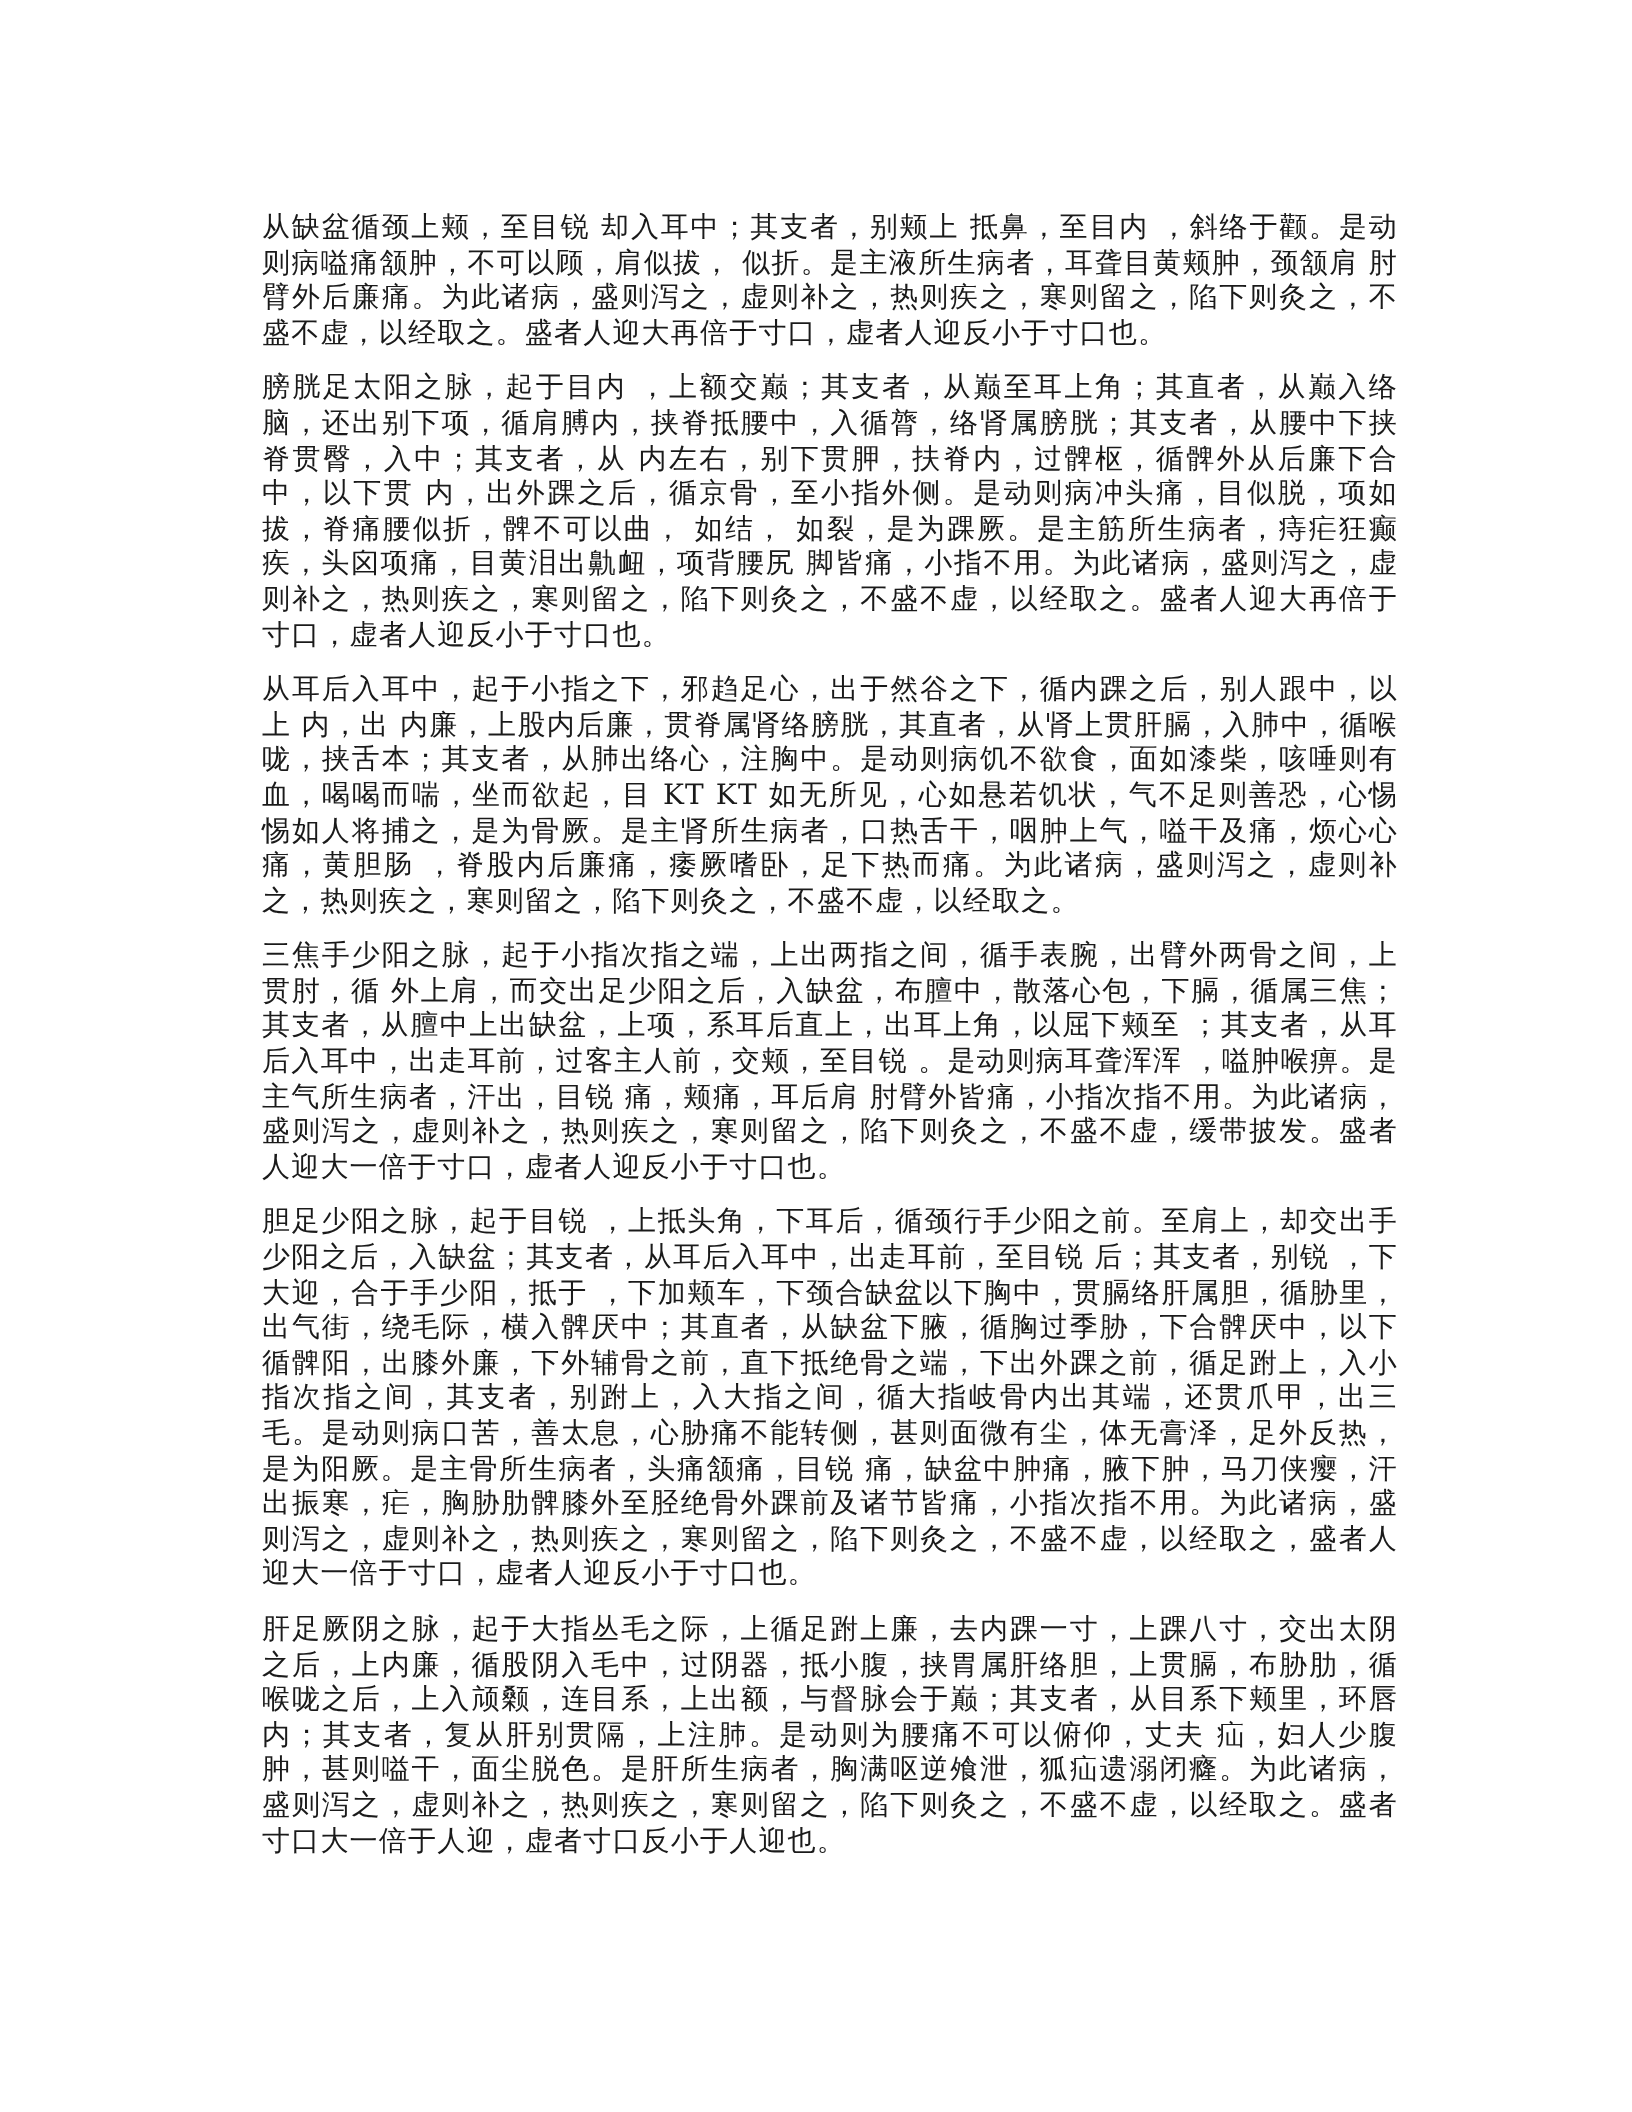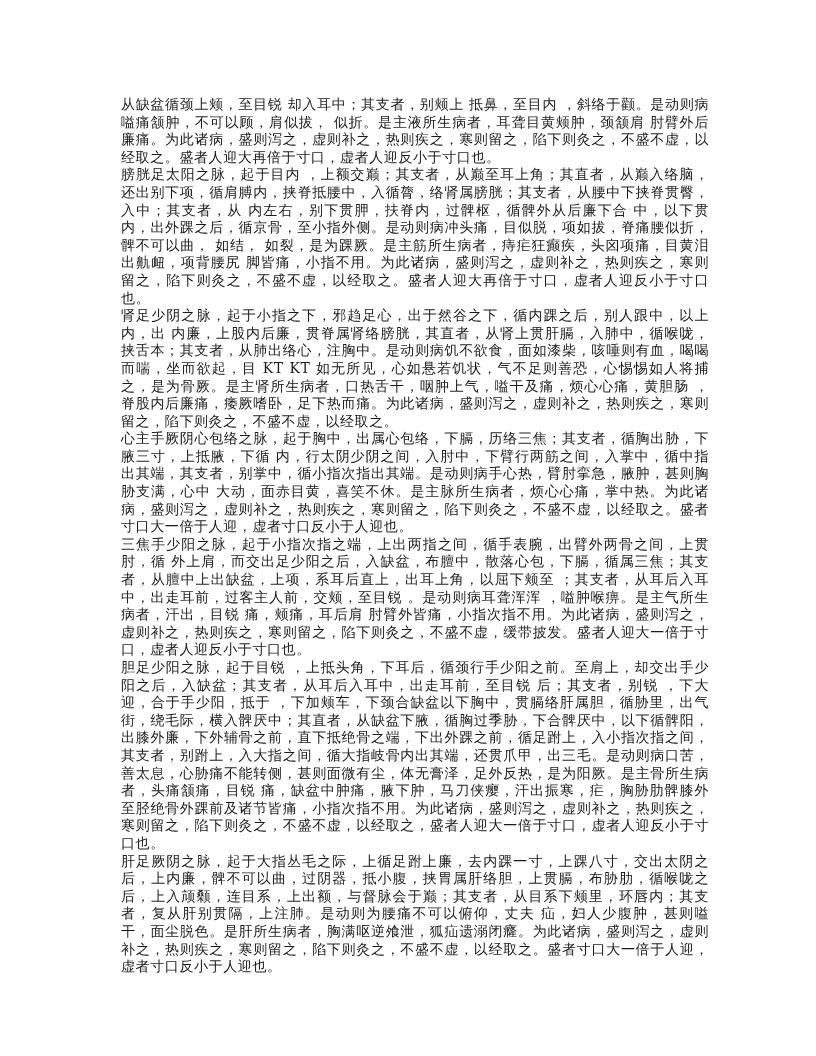--- a/index.html
+++ b/index.html
@@ -3,26 +3,25 @@
 <meta charset="utf-8">
 <style>
   html, body { margin:0; padding:0; background:#ffffff; }
   body { width:816px; height:1056px; position:relative; overflow:hidden; }
   .page {
     position:absolute; left:121px; top:96px; width:588px;
     font-family: "DejaVu Serif", "Liberation Serif", serif;
     font-size:14px; line-height:17.6px; color:#1a1a1a;
     letter-spacing:0.6px;
   }
-  .para { margin:0; padding:0; text-align:justify; word-break:break-all; }
+  .para { margin:10px; padding:0; text-align:justify; word-break:break-all; }
 </style>
 </head>
 <body>
 
 <div class="page">
   <p class="para">从缺盆循颈上颊，至目锐 却入耳中；其支者，别颊上 抵鼻，至目内 ，斜络于颧。是动则病嗌痛颔肿，不可以顾，肩似拔， 似折。是主液所生病者，耳聋目黄颊肿，颈颔肩 肘臂外后廉痛。为此诸病，盛则泻之，虚则补之，热则疾之，寒则留之，陷下则灸之，不盛不虚，以经取之。盛者人迎大再倍于寸口，虚者人迎反小于寸口也。</p>
   <p class="para">膀胱足太阳之脉，起于目内 ，上额交巅；其支者，从巅至耳上角；其直者，从巅入络脑，还出别下项，循肩膊内，挟脊抵腰中，入循膂，络肾属膀胱；其支者，从腰中下挟脊贯臀，入中；其支者，从 内左右，别下贯胛，扶脊内，过髀枢，循髀外从后廉下合 中，以下贯 内，出外踝之后，循京骨，至小指外侧。是动则病冲头痛，目似脱，项如拔，脊痛腰似折，髀不可以曲， 如结， 如裂，是为踝厥。是主筋所生病者，痔疟狂癫疾，头囟项痛，目黄泪出鼽衄，项背腰尻 脚皆痛，小指不用。为此诸病，盛则泻之，虚则补之，热则疾之，寒则留之，陷下则灸之，不盛不虚，以经取之。盛者人迎大再倍于寸口，虚者人迎反小于寸口也。</p>
-  <p class="para">肾足少阴之脉，起于小指之下，邪趋足心，出于然谷之下，循内踝之后，别人跟中，以上 内，出 内廉，上股内后廉，贯脊属肾络膀胱，其直者，从肾上贯肝膈，入肺中，循喉咙，挟舌本；其支者，从肺出络心，注胸中。是动则病饥不欲食，面如漆柴，咳唾则有血，喝喝而喘，坐而欲起，目 KT KT 如无所见，心如悬若饥状，气不足则善恐，心惕惕如人将捕之，是为骨厥。是主肾所生病者，口热舌干，咽肿上气，嗌干及痛，烦心心痛，黄胆肠 ，脊股内后廉痛，痿厥嗜卧，足下热而痛。为此诸病，盛则泻之，虚则补之，热则疾之，寒则留之，陷下则灸之，不盛不虚，以经取之。</p>
-  <p class="para">心主手厥阴心包络之脉，起于胸中，出属心包络，下膈，历络三焦；其支者，循胸出胁，下腋三寸，上抵腋，下循 内，行太阴少阴之间，入肘中，下臂行两筋之间，入掌中，循中指出其端，其支者，别掌中，循小指次指出其端。是动则病手心热，臂肘挛急，腋肿，甚则胸胁支满，心中 大动，面赤目黄，喜笑不休。是主脉所生病者，烦心心痛，掌中热。为此诸病，盛则泻之，虚则补之，热则疾之，寒则留之，陷下则灸之，不盛不虚，以经取之。盛者寸口大一倍于人迎，虚者寸口反小于人迎也。</p>
+  <p class="para">从耳后入耳中，起于小指之下，邪趋足心，出于然谷之下，循内踝之后，别人跟中，以上 内，出 内廉，上股内后廉，贯脊属肾络膀胱，其直者，从肾上贯肝膈，入肺中，循喉咙，挟舌本；其支者，从肺出络心，注胸中。是动则病饥不欲食，面如漆柴，咳唾则有血，喝喝而喘，坐而欲起，目 KT KT 如无所见，心如悬若饥状，气不足则善恐，心惕惕如人将捕之，是为骨厥。是主肾所生病者，口热舌干，咽肿上气，嗌干及痛，烦心心痛，黄胆肠 ，脊股内后廉痛，痿厥嗜卧，足下热而痛。为此诸病，盛则泻之，虚则补之，热则疾之，寒则留之，陷下则灸之，不盛不虚，以经取之。</p>
   <p class="para">三焦手少阳之脉，起于小指次指之端，上出两指之间，循手表腕，出臂外两骨之间，上贯肘，循 外上肩，而交出足少阳之后，入缺盆，布膻中，散落心包，下膈，循属三焦；其支者，从膻中上出缺盆，上项，系耳后直上，出耳上角，以屈下颊至 ；其支者，从耳后入耳中，出走耳前，过客主人前，交颊，至目锐 。是动则病耳聋浑浑 ，嗌肿喉痹。是主气所生病者，汗出，目锐 痛，颊痛，耳后肩 肘臂外皆痛，小指次指不用。为此诸病，盛则泻之，虚则补之，热则疾之，寒则留之，陷下则灸之，不盛不虚，缓带披发。盛者人迎大一倍于寸口，虚者人迎反小于寸口也。</p>
   <p class="para">胆足少阳之脉，起于目锐 ，上抵头角，下耳后，循颈行手少阳之前。至肩上，却交出手少阳之后，入缺盆；其支者，从耳后入耳中，出走耳前，至目锐 后；其支者，别锐 ，下大迎，合于手少阳，抵于 ，下加颊车，下颈合缺盆以下胸中，贯膈络肝属胆，循胁里，出气街，绕毛际，横入髀厌中；其直者，从缺盆下腋，循胸过季胁，下合髀厌中，以下循髀阳，出膝外廉，下外辅骨之前，直下抵绝骨之端，下出外踝之前，循足跗上，入小指次指之间，其支者，别跗上，入大指之间，循大指岐骨内出其端，还贯爪甲，出三毛。是动则病口苦，善太息，心胁痛不能转侧，甚则面微有尘，体无膏泽，足外反热，是为阳厥。是主骨所生病者，头痛颔痛，目锐 痛，缺盆中肿痛，腋下肿，马刀侠瘿，汗出振寒，疟，胸胁肋髀膝外至胫绝骨外踝前及诸节皆痛，小指次指不用。为此诸病，盛则泻之，虚则补之，热则疾之，寒则留之，陷下则灸之，不盛不虚，以经取之，盛者人迎大一倍于寸口，虚者人迎反小于寸口也。</p>
-  <p class="para">肝足厥阴之脉，起于大指丛毛之际，上循足跗上廉，去内踝一寸，上踝八寸，交出太阴之后，上内廉，髀不可以曲，过阴器，抵小腹，挟胃属肝络胆，上贯膈，布胁肋，循喉咙之后，上入颃颡，连目系，上出额，与督脉会于巅；其支者，从目系下颊里，环唇内；其支者，复从肝别贯隔，上注肺。是动则为腰痛不可以俯仰，丈夫 疝，妇人少腹肿，甚则嗌干，面尘脱色。是肝所生病者，胸满呕逆飧泄，狐疝遗溺闭癃。为此诸病，盛则泻之，虚则补之，热则疾之，寒则留之，陷下则灸之，不盛不虚，以经取之。盛者寸口大一倍于人迎，虚者寸口反小于人迎也。</p>
+  <p class="para">肝足厥阴之脉，起于大指丛毛之际，上循足跗上廉，去内踝一寸，上踝八寸，交出太阴之后，上内廉，循股阴入毛中，过阴器，抵小腹，挟胃属肝络胆，上贯膈，布胁肋，循喉咙之后，上入颃颡，连目系，上出额，与督脉会于巅；其支者，从目系下颊里，环唇内；其支者，复从肝别贯隔，上注肺。是动则为腰痛不可以俯仰，丈夫 疝，妇人少腹肿，甚则嗌干，面尘脱色。是肝所生病者，胸满呕逆飧泄，狐疝遗溺闭癃。为此诸病，盛则泻之，虚则补之，热则疾之，寒则留之，陷下则灸之，不盛不虚，以经取之。盛者寸口大一倍于人迎，虚者寸口反小于人迎也。</p>
 </div>
 
 </body></html>

